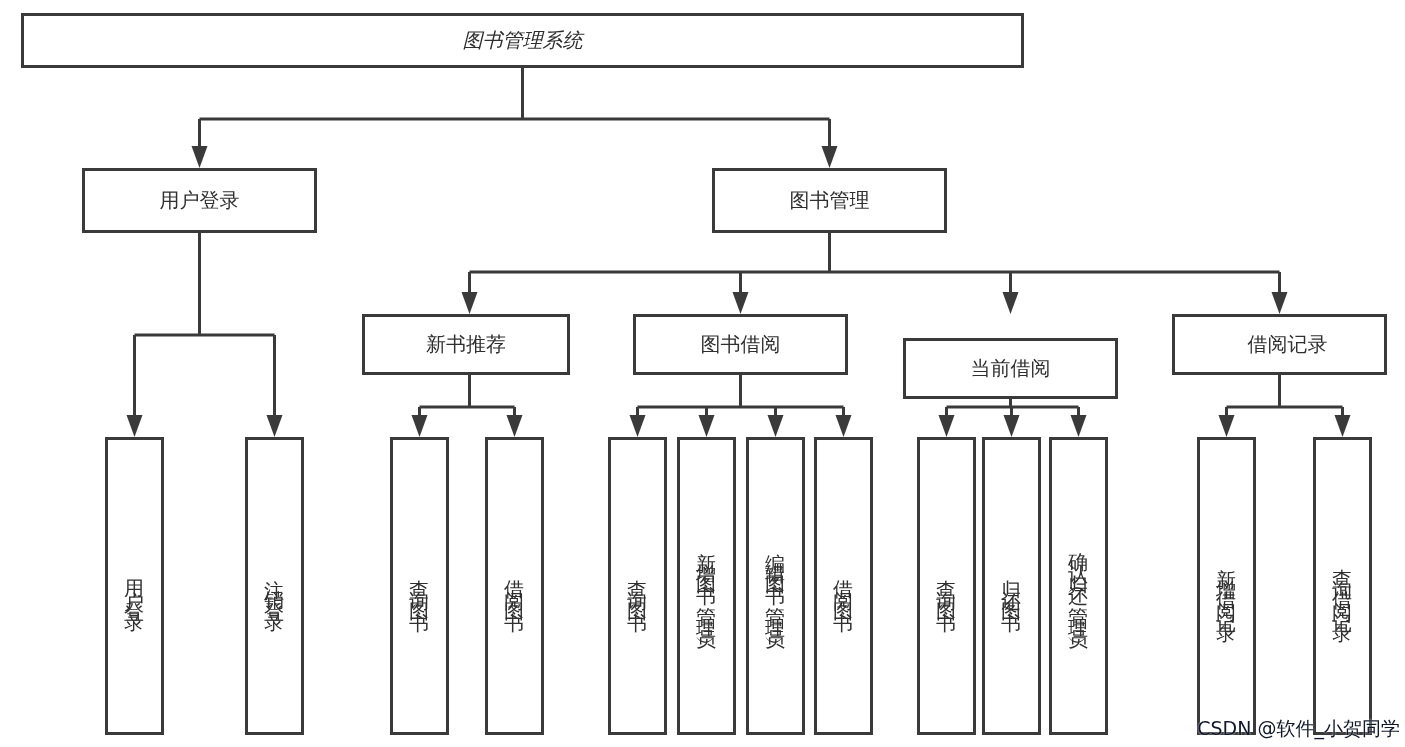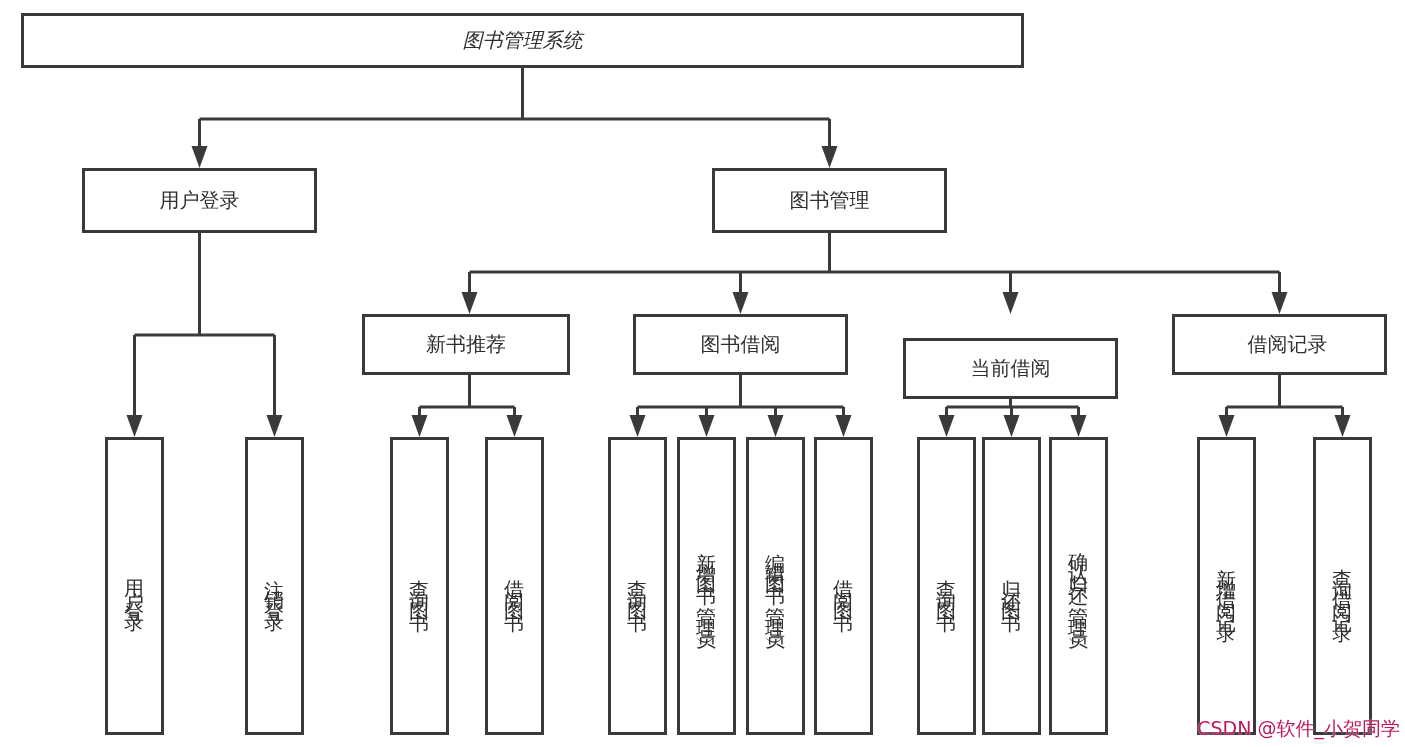--- a/index.html
+++ b/index.html
@@ -41,21 +41,21 @@
     font-size: 20px;
     letter-spacing: 11px;
     line-height: 1;
     color: #2f2f2f;
   }
   #watermark {
     position: absolute;
     right: 5px;
     bottom: 5px;
     font-size: 19px;
-    color: #be185d;
+    color: #0f172a;
     text-shadow: 0 0 2px #ffffff;
     z-index: 5;
     white-space: nowrap;
   }
 </style>
 </head>
 <body>
 
 <div id="canvas">
 

